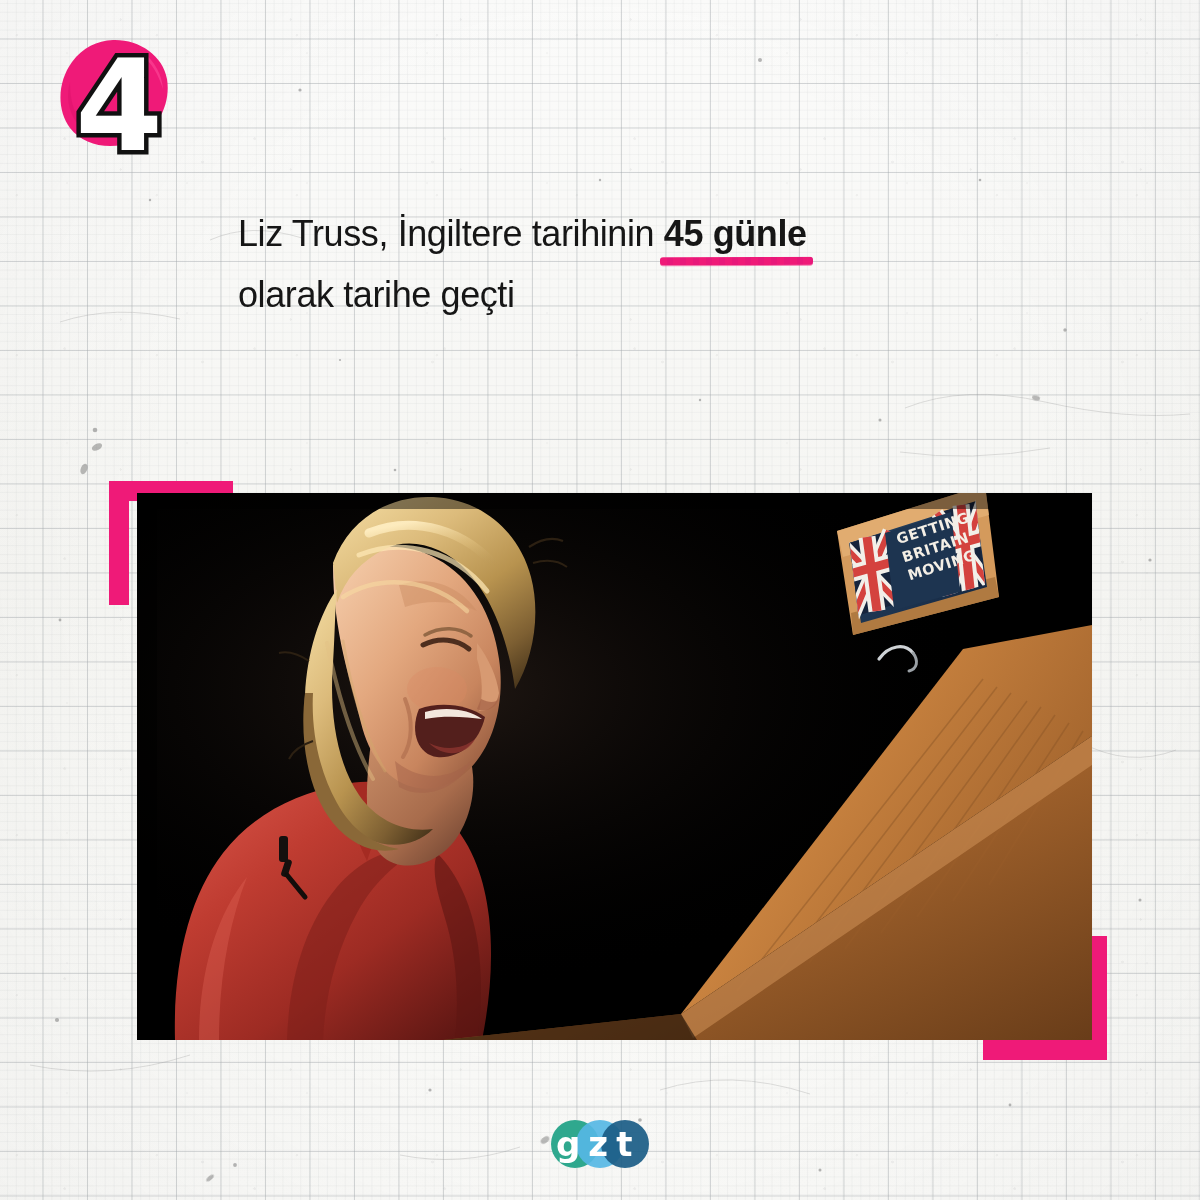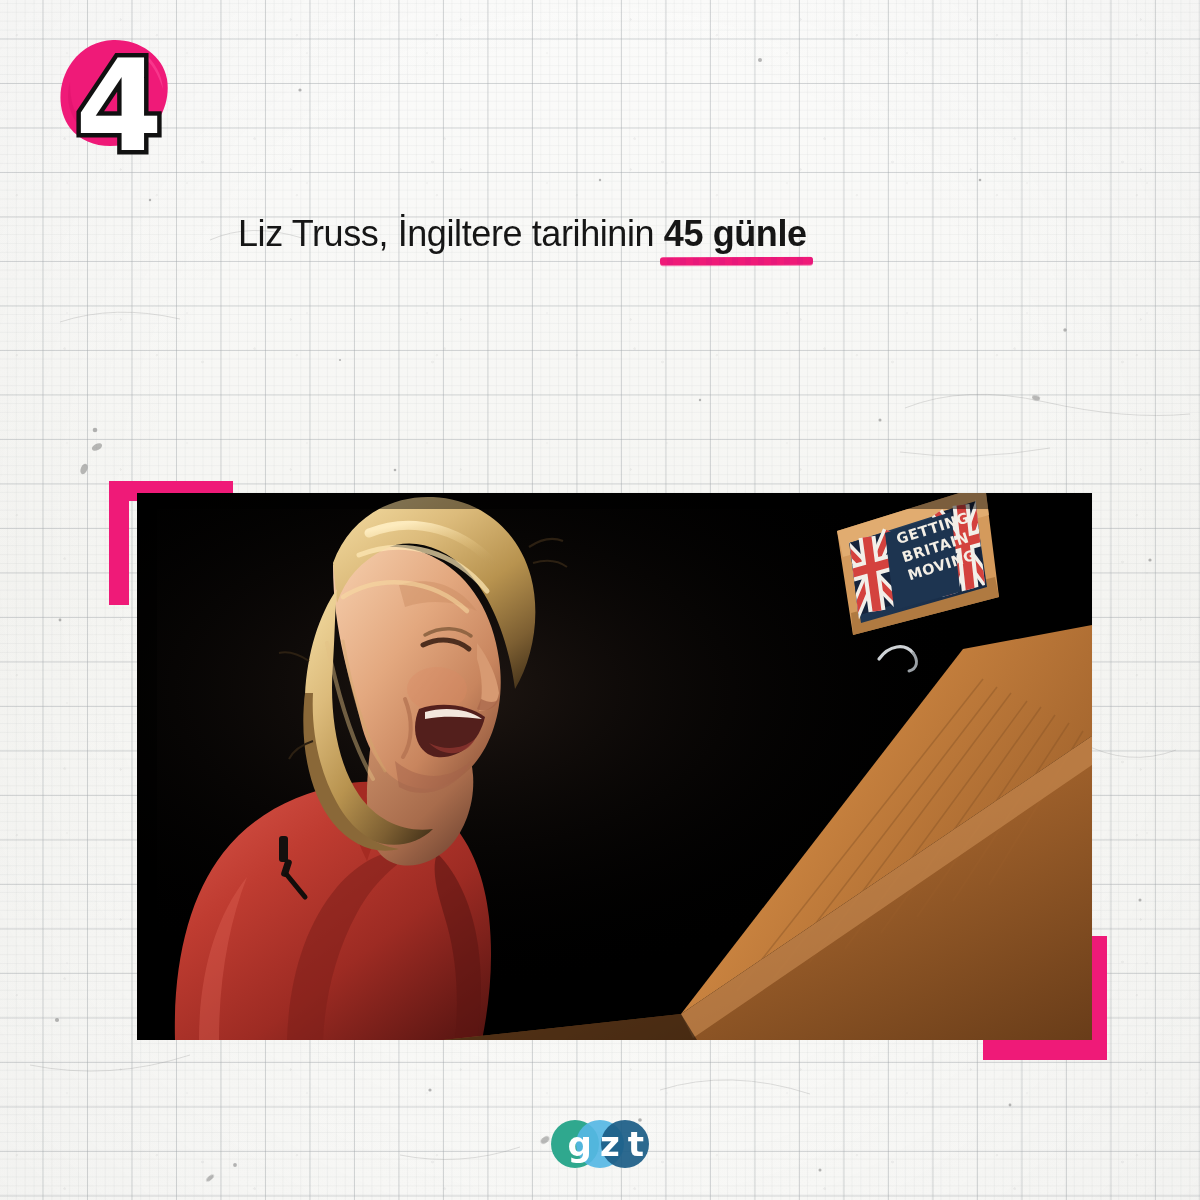--- a/index.html
+++ b/index.html
@@ -202,21 +202,21 @@
     position: absolute;
     left: 50%;
     transform: translateX(-50%);
     top: 1119px;
     width: 104px;
     height: 50px;
   }
   .logo-txt {
     position: absolute;
     inset: 0;
-    text-align: right;
+    text-align: left;
     font-size: 34px;
     line-height: 50px;
     font-weight: 700;
     color: #ffffff;
     letter-spacing: 8px;
     text-indent: 8px;
     font-family: "DejaVu Sans", sans-serif;
   }
 </style>
 </head>
@@ -288,20 +288,23 @@
       <path d="M18 84 C10 72 8 57 12 44 C12 60 15 73 23 84 Z" fill="#d30f65" opacity=".35"></path>
     </svg>
     <div class="badge-num">4</div>
   </div>
 
 
   <div class="sub">
     <span class="sub-line">
       <span>Liz Truss, İngiltere tarihinin </span><span class="sub-strong hl-mark">45 günle</span>
     </span>
+    <span class="sub-line">
+      <span>olarak tarihe geçti</span>
+    </span>
   </div>
 
   <div class="photo-wrap">
     <div class="bracket bracket-tl"></div>
     <div class="bracket bracket-br"></div>
 
     <div class="photo">
       <div class="photo-stage"></div>
 
       <svg width="955" height="547" viewBox="0 0 955 547" preserveAspectRatio="none" style="position:absolute;inset:0">

